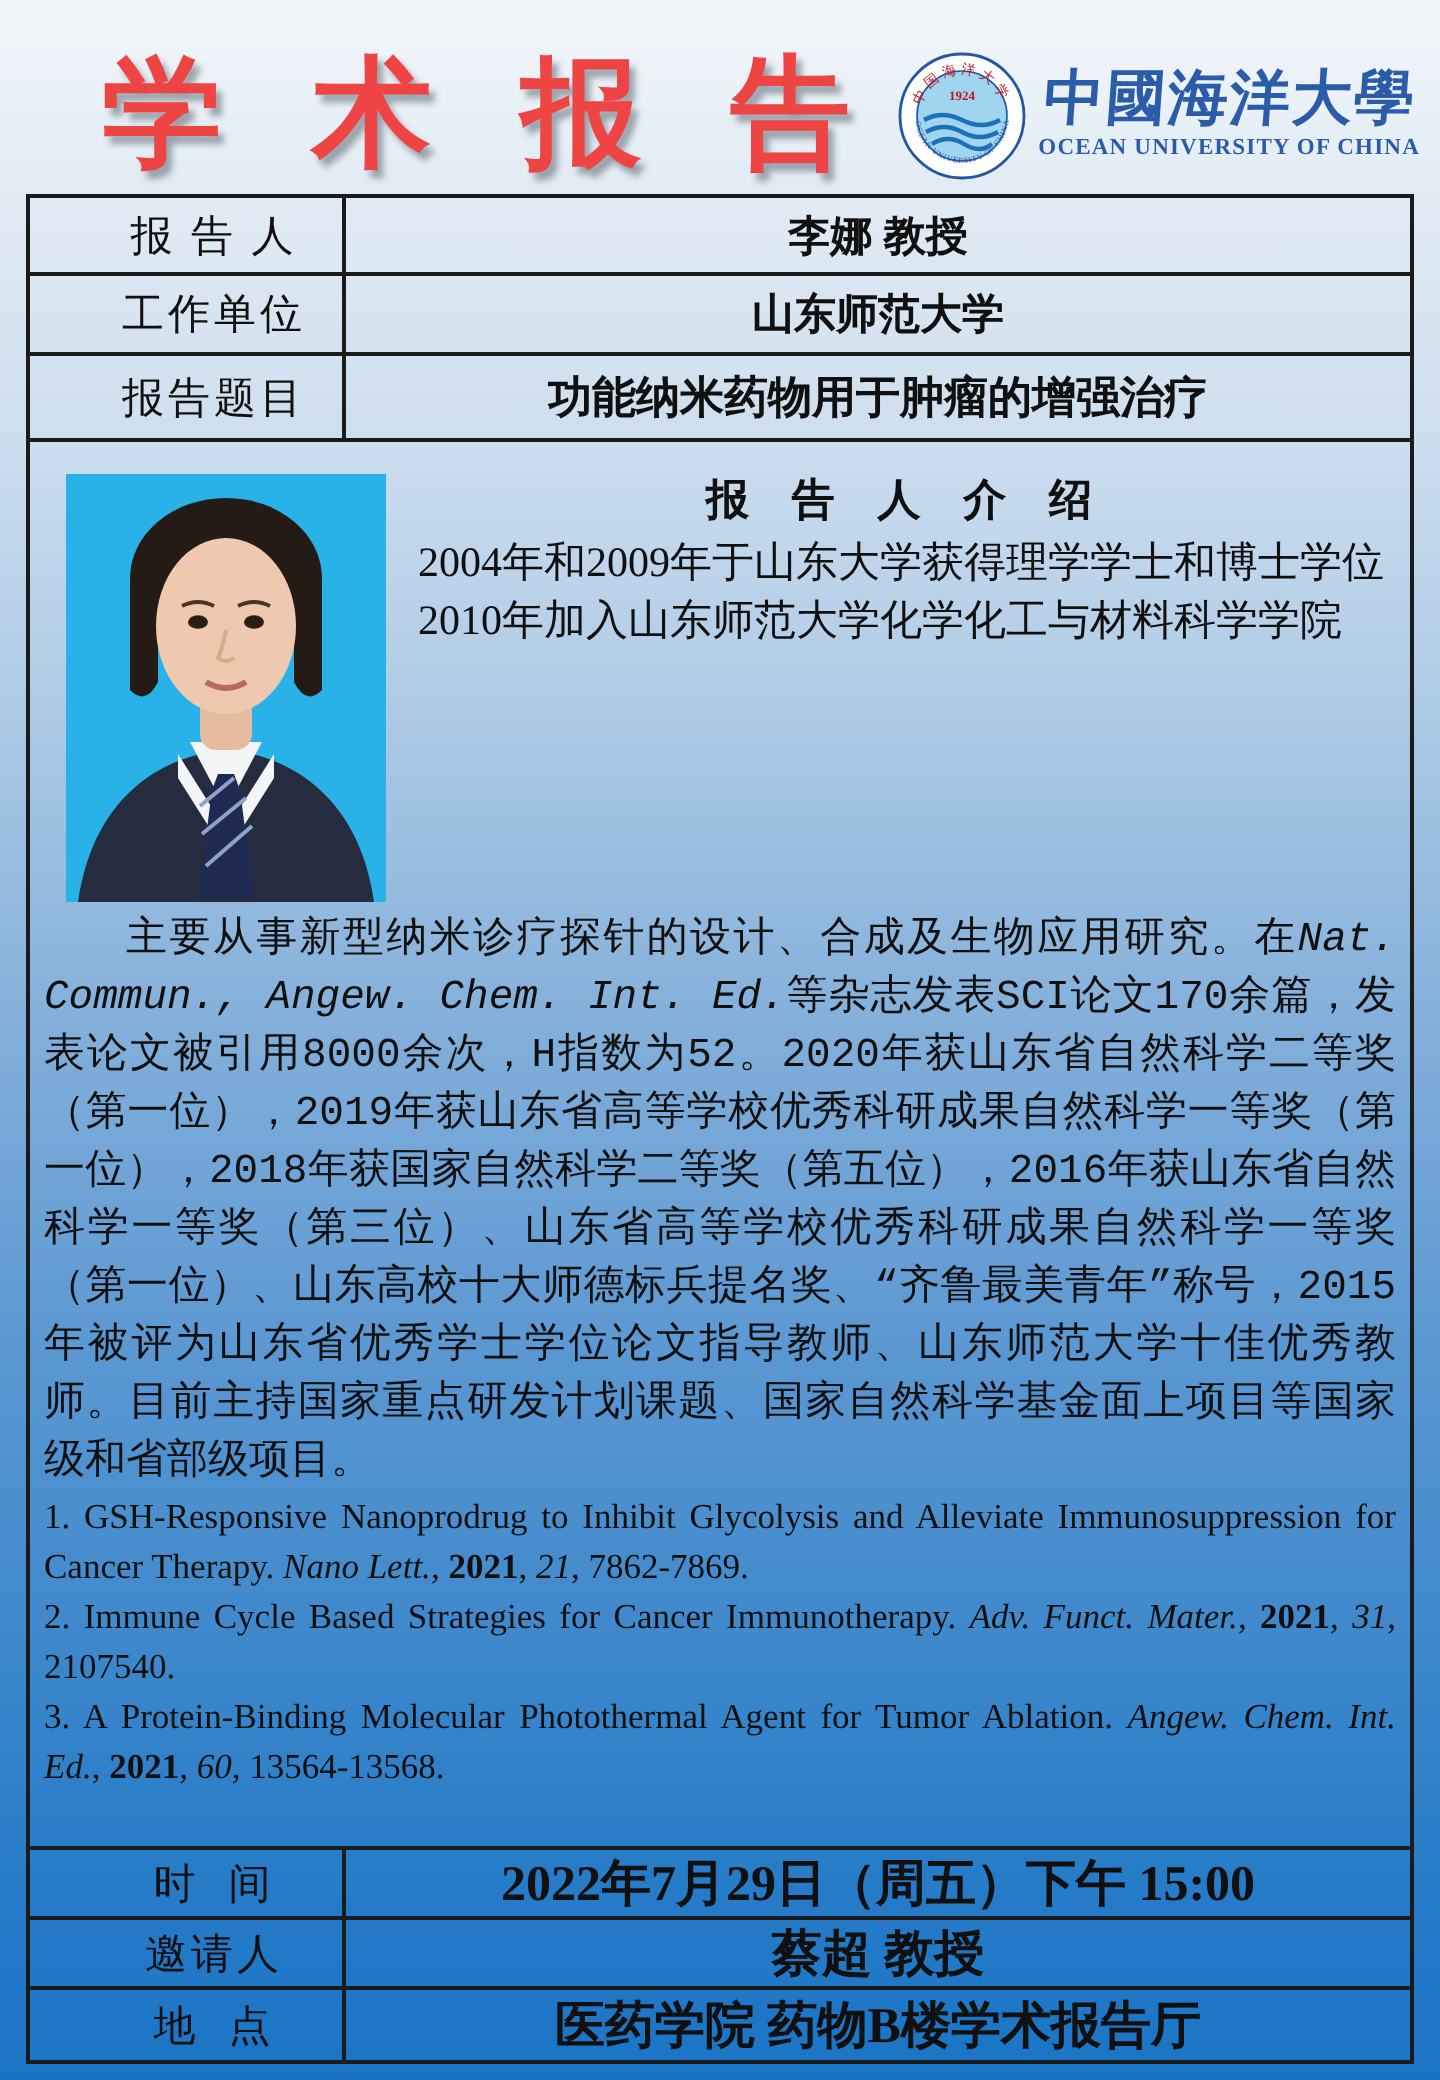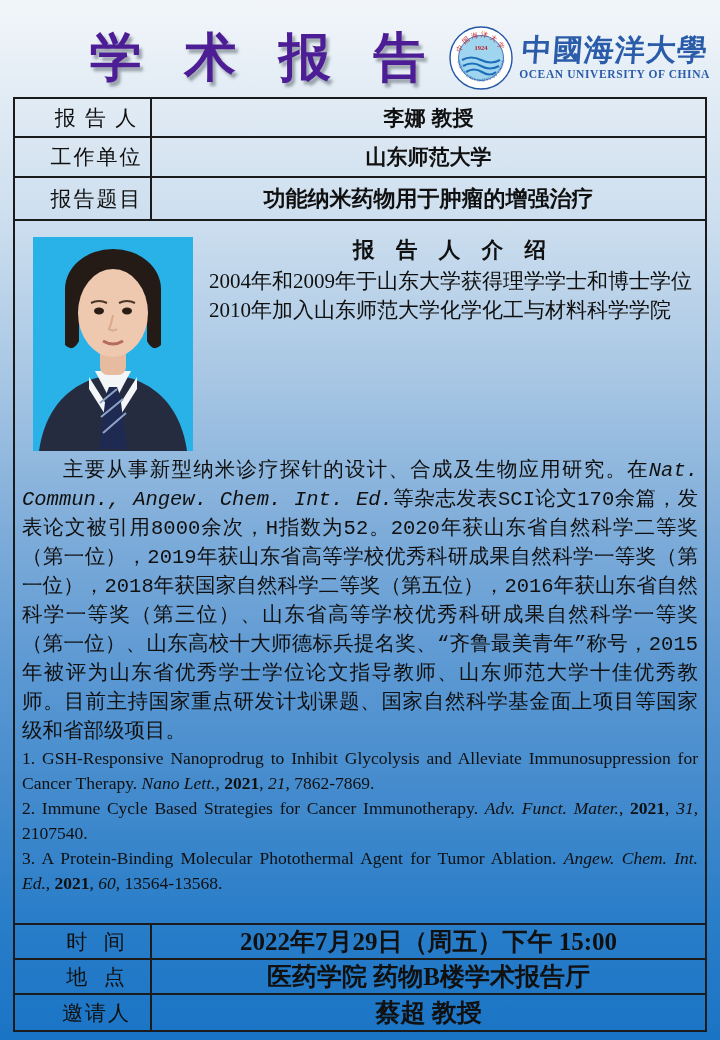--- a/index.html
+++ b/index.html
@@ -8,22 +8,22 @@
     font-family:"Liberation Serif","DejaVu Serif",serif;
     color:#101010;
     background:linear-gradient(180deg,#f2f6fa 0%,#e4edf5 8%,#cbddee 22%,#a8c7e4 36%,#81aeda 50%,#5d99d3 64%,#4089cc 78%,#2a7ec9 88%,#1a74c5 100%);
     overflow:hidden;
   }
 
   
   .header { height:97px; display:flex; align-items:center; justify-content:flex-end; padding:18px 10px 0 0; }
   .poster-title {
     font-family:"Liberation Sans","DejaVu Sans",sans-serif;
-    font-weight:bold; font-size:52px; letter-spacing:14px; white-space:nowrap;
-    color:#4c1d95; text-shadow:3px 4px 3px rgba(90,100,110,0.55);
+    font-weight:bold; font-size:60px; letter-spacing:14px; white-space:nowrap;
+    color:#ef4444; text-shadow:3px 4px 3px rgba(90,100,110,0.55);
     margin-right:10px;
   }
   .logo { display:flex; align-items:center; gap:6px; }
   .logo-emblem { width:64px; height:64px; display:block; }
   .logo-names { display:flex; flex-direction:column; align-items:center; line-height:1; }
   .logo-cn {
     font-family:"Liberation Serif","DejaVu Serif",serif;
     font-weight:bold; font-size:30px; color:#2a5caa; letter-spacing:1px;
     transform:skewX(-4deg); white-space:nowrap;
   }
@@ -31,21 +31,21 @@
     font-family:"Liberation Serif","DejaVu Serif",serif;
     font-weight:bold; font-size:11.5px; color:#2a5caa; letter-spacing:0.6px;
     margin-top:4px; white-space:nowrap;
   }
 
   
   .sheet { width:694px; margin-left:13px; border:2px solid #1b1b1b; }
   .trow { display:flex; border-bottom:2px solid #1b1b1b; }
   .trow:last-child { border-bottom:none; }
   .tlabel {
-    width:137px; border-right:2px solid #1b1b1b;
+    width:158px; border-right:2px solid #1b1b1b;
     display:flex; align-items:center; justify-content:center;
     font-size:21px; letter-spacing:2px; white-space:pre;padding-left:28px;
   }
   .tvalue { flex:1; display:flex; align-items:center; justify-content:center; }
   .v-hei { font-family:"Liberation Sans","DejaVu Sans",sans-serif; font-weight:bold; font-size:21px; }
   .v-title { font-size:22px; }
   .v-serif-bold { font-family:"Liberation Serif","DejaVu Serif",serif; font-weight:bold; font-size:25px; }
   .r40 { height:39px; } .r41 { height:40px; } .r44 { height:43px; }
   .r36 { height:35px; }
 
@@ -164,21 +164,21 @@
           <div class="pub-item"><span>3. A Protein-Binding Molecular Photothermal Agent for Tumor Ablation. </span><span class="seg-i">Angew. Chem. Int. Ed.</span><span>, </span><span class="seg-b">2021</span><span>, </span><span class="seg-i">60</span><span>, 13564-13568.</span></div>
         </div>
     </div>
   </div>
 
   <div class="trow r36">
     <div class="tlabel">时  间</div>
     <div class="tvalue v-serif-bold">2022年7月29日（周五）下午 15:00</div>
   </div>
   <div class="trow r36">
+    <div class="tlabel">邀请人</div>
+    <div class="tvalue v-serif-bold">蔡超 教授</div>
+  </div>
+  <div class="trow r36">
     <div class="tlabel">地  点</div>
     <div class="tvalue v-serif-bold">医药学院  药物B楼学术报告厅</div>
-  </div>
-  <div class="trow r36">
-    <div class="tlabel">邀请人</div>
-    <div class="tvalue v-serif-bold">蔡超 教授</div>
   </div>
 
 </div>
 
 </body></html>

